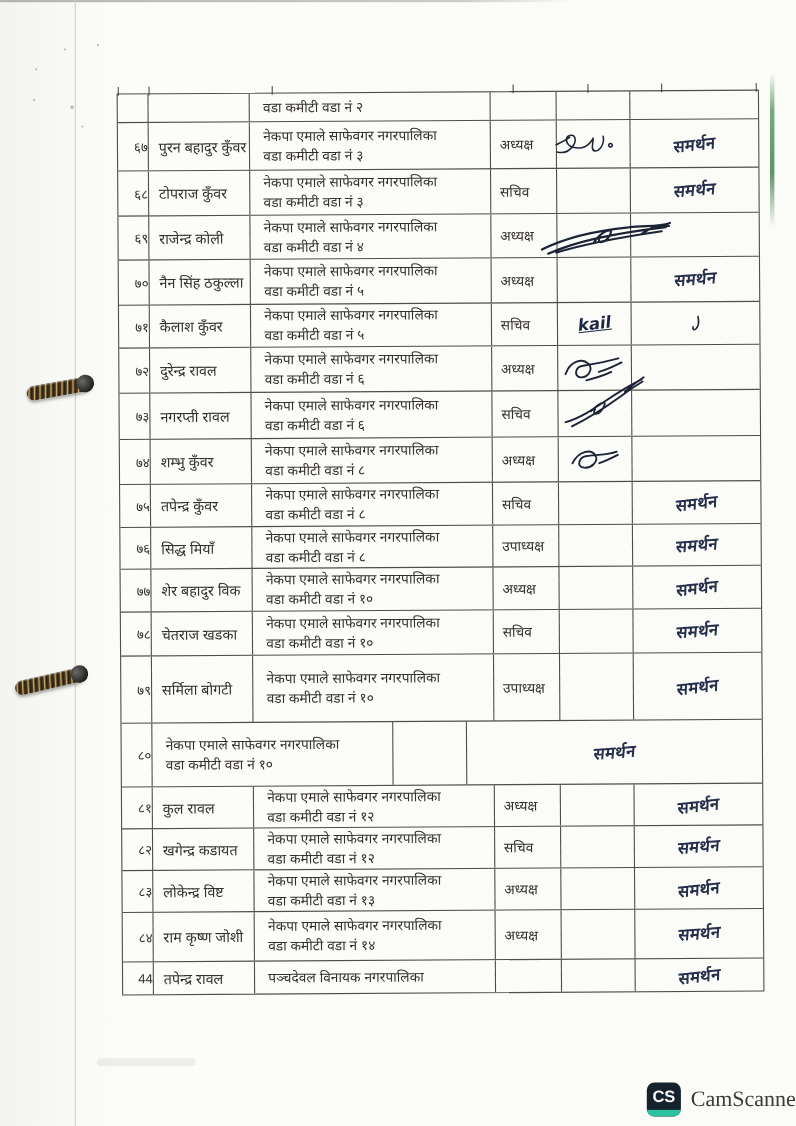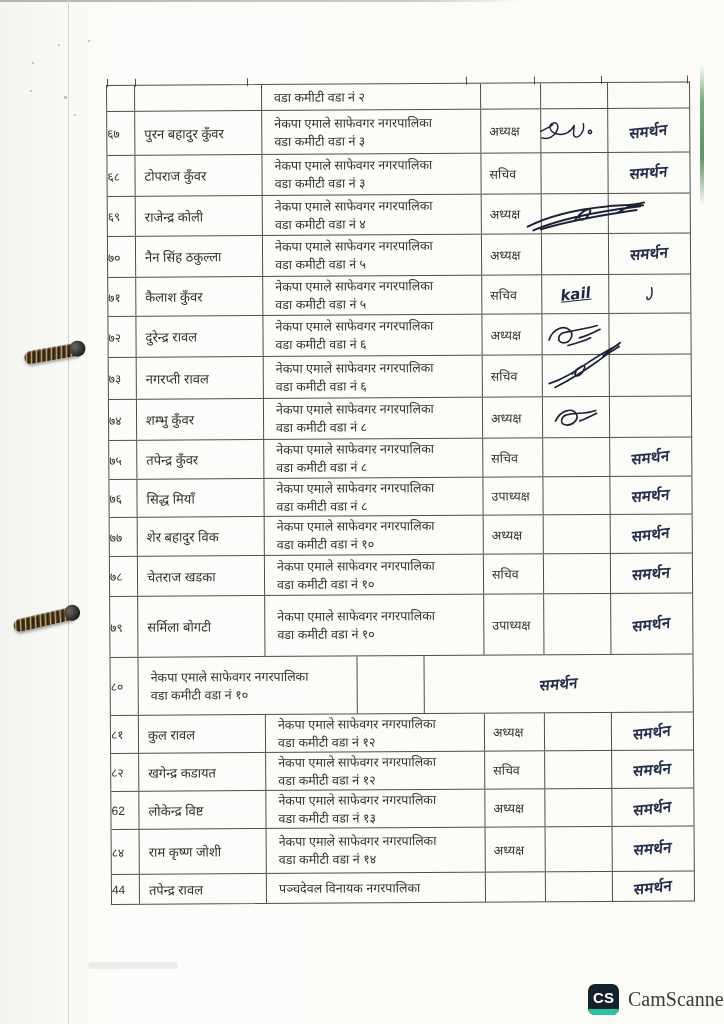--- a/index.html
+++ b/index.html
@@ -25,22 +25,22 @@
   .coil-2{left:13px;top:613px;width:64px;transform:rotate(-13deg);}
 
   
   .doc-table{position:absolute;left:106px;top:85px;width:582px;border:1.4px solid var(--line);transform:rotate(-0.35deg);transform-origin:0 0;background:transparent;}
   .tick{position:absolute;top:-7px;width:1.3px;height:8px;background:var(--line);}
   .row{display:flex;border-bottom:1.3px solid var(--line);align-items:stretch;}
   .row:last-child{border-bottom:none;}
   .cell{box-sizing:border-box;border-right:1.3px solid var(--line);display:flex;flex-direction:column;justify-content:center;color:var(--ink);overflow:visible;position:relative;}
   .cell:last-child{border-right:none;}
   .cell span:empty{display:none;}
-  .c-sn{width:28px;align-items:flex-start;font-size:12px;}
-  .c-name{width:127px;padding-left:9px;font-size:13px;}
+  .c-sn{width:28px;align-items:flex-end;font-size:12px;}
+  .c-name{width:92px;padding-left:9px;font-size:13px;}
   .c-org{width:219px;padding-left:12px;font-size:12.5px;line-height:18px;}
   .c-pos{width:60px;padding-left:8px;font-size:12.5px;}
   .c-sig{width:67px;align-items:center;justify-content:center;}
   .c-rem{flex:1;align-items:center;justify-content:center;}
   .carry{min-height:25px;}
 
   
   .hand{font-size:15px;font-weight:600;color:var(--hand);letter-spacing:.3px;transform:rotate(-6deg) skewX(-8deg);white-space:nowrap;}
   .row:nth-child(even) .hand{transform:rotate(-4deg) skewX(-9deg) translateY(-1px);}
   .hand-latin{font-family:"DejaVu Sans",sans-serif;font-style:italic;font-size:15px;font-weight:600;color:#1d2742;text-decoration:underline;transform:rotate(-6deg);}
@@ -406,21 +406,21 @@
       <div class="cell c-pos">
         <span class="ps">सचिव</span>
       </div>
       <div class="cell c-sig"></div>
       <div class="cell c-rem">
           <span class="hand">समर्थन</span>
         </div>
     </div>
       <div class="row" style="min-height: 37px;">
       <div class="cell c-sn">
-        <span class="sn">62</span>
+        <span class="sn">८३</span>
       </div>
       <div class="cell c-name">
         <span class="nm">लोकेन्द्र विष्ट</span>
       </div>
       <div class="cell c-org">
         <span class="o1">नेकपा एमाले साफेवगर नगरपालिका</span>
         <span class="o2">वडा कमीटी वडा नं १३</span>
       </div>
       <div class="cell c-pos">
         <span class="ps">अध्यक्ष</span>

